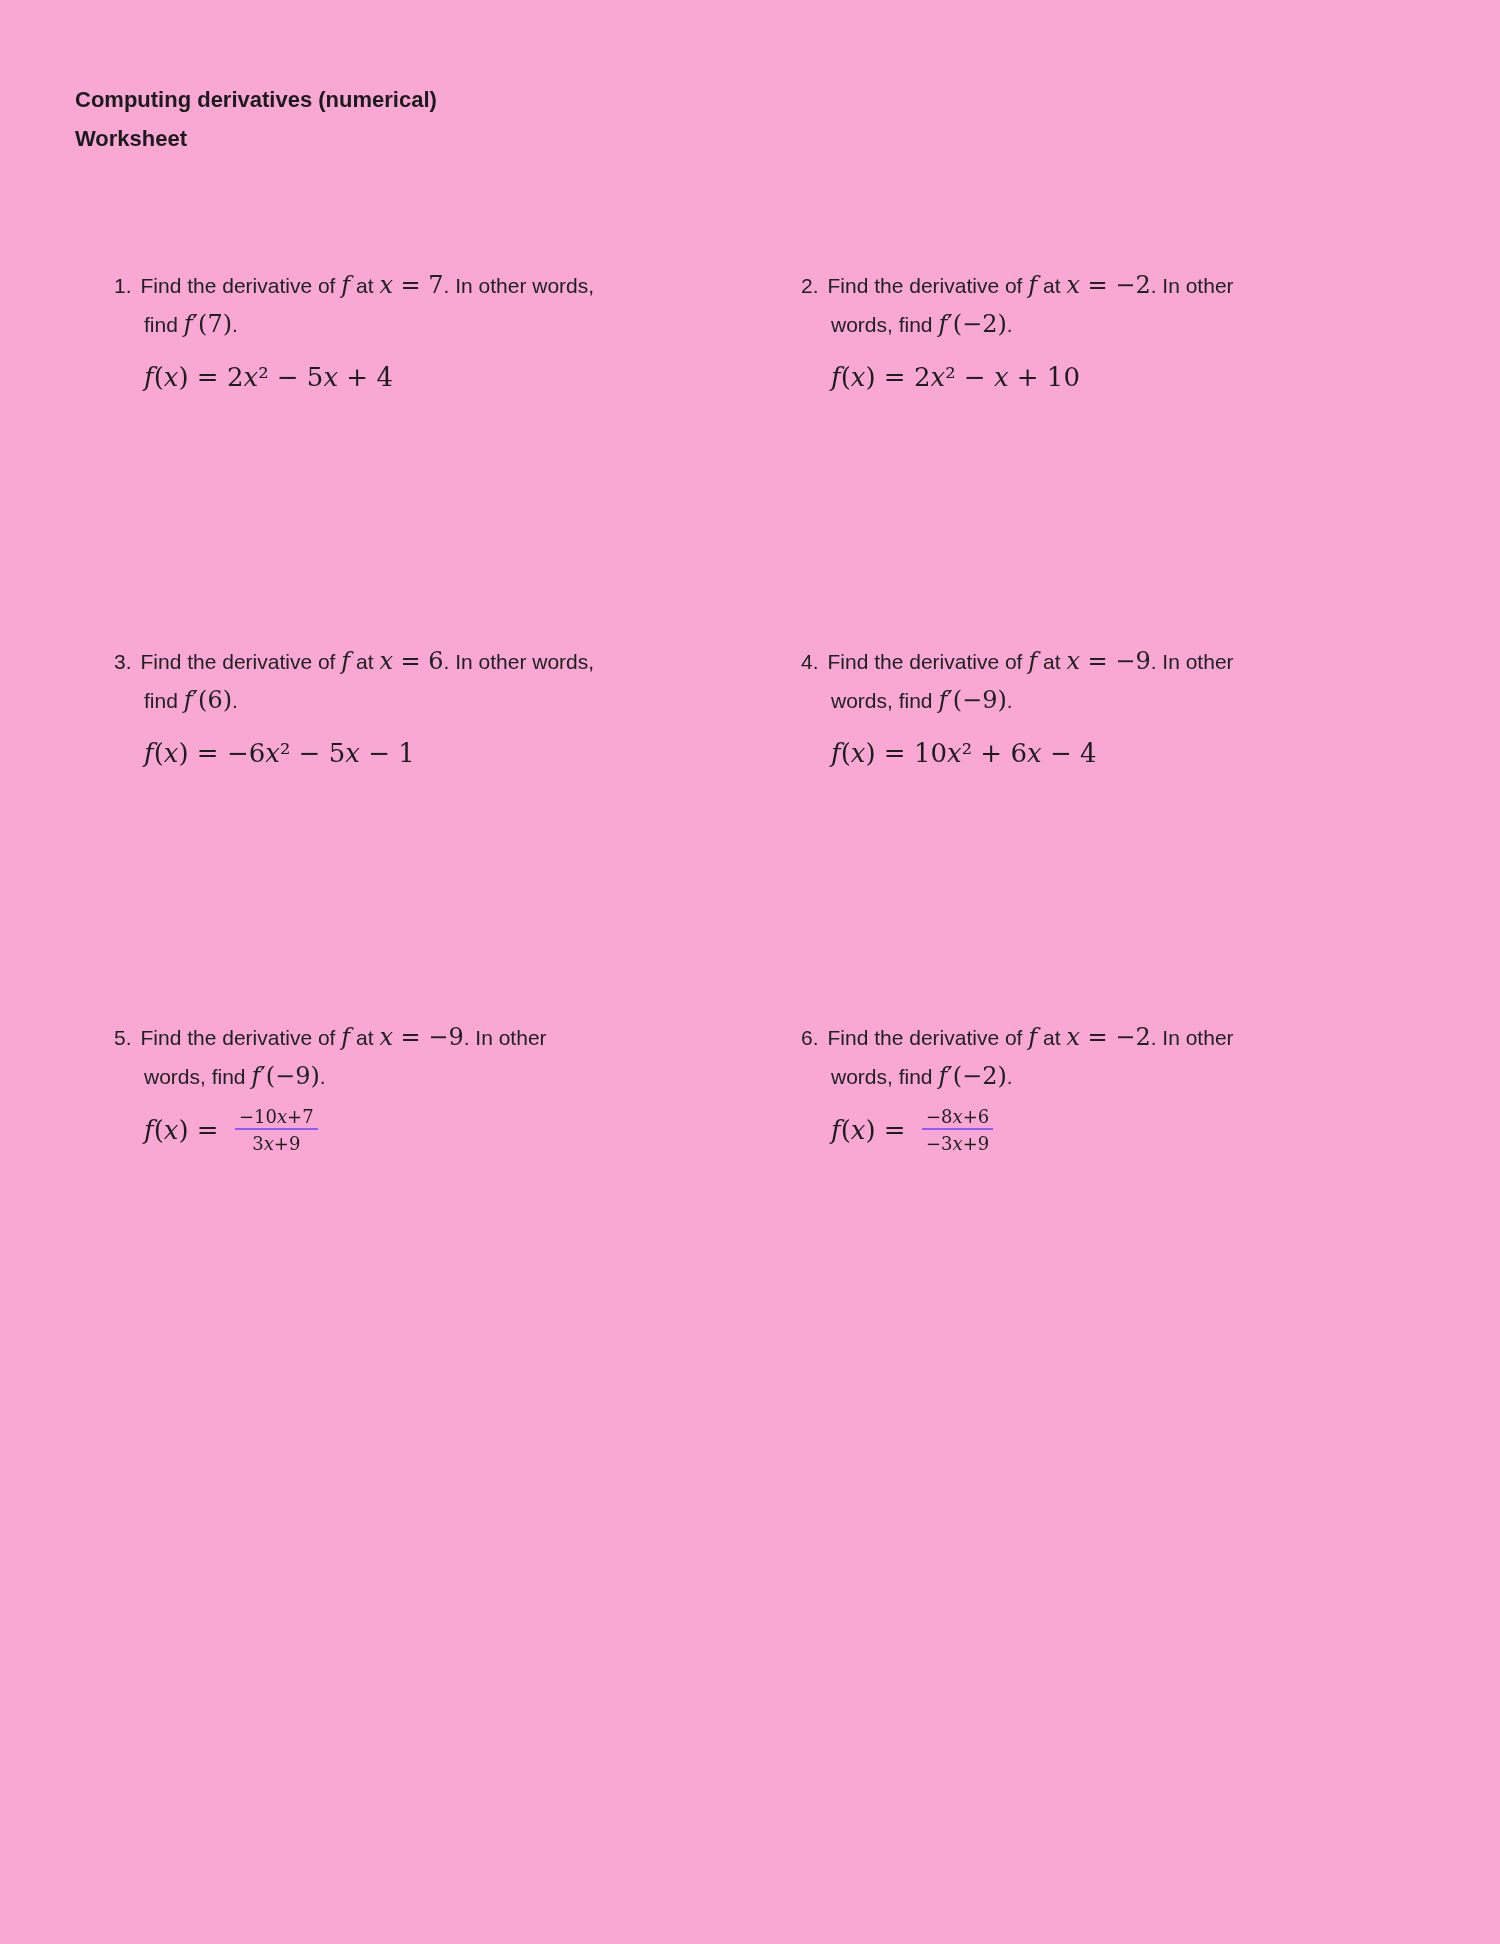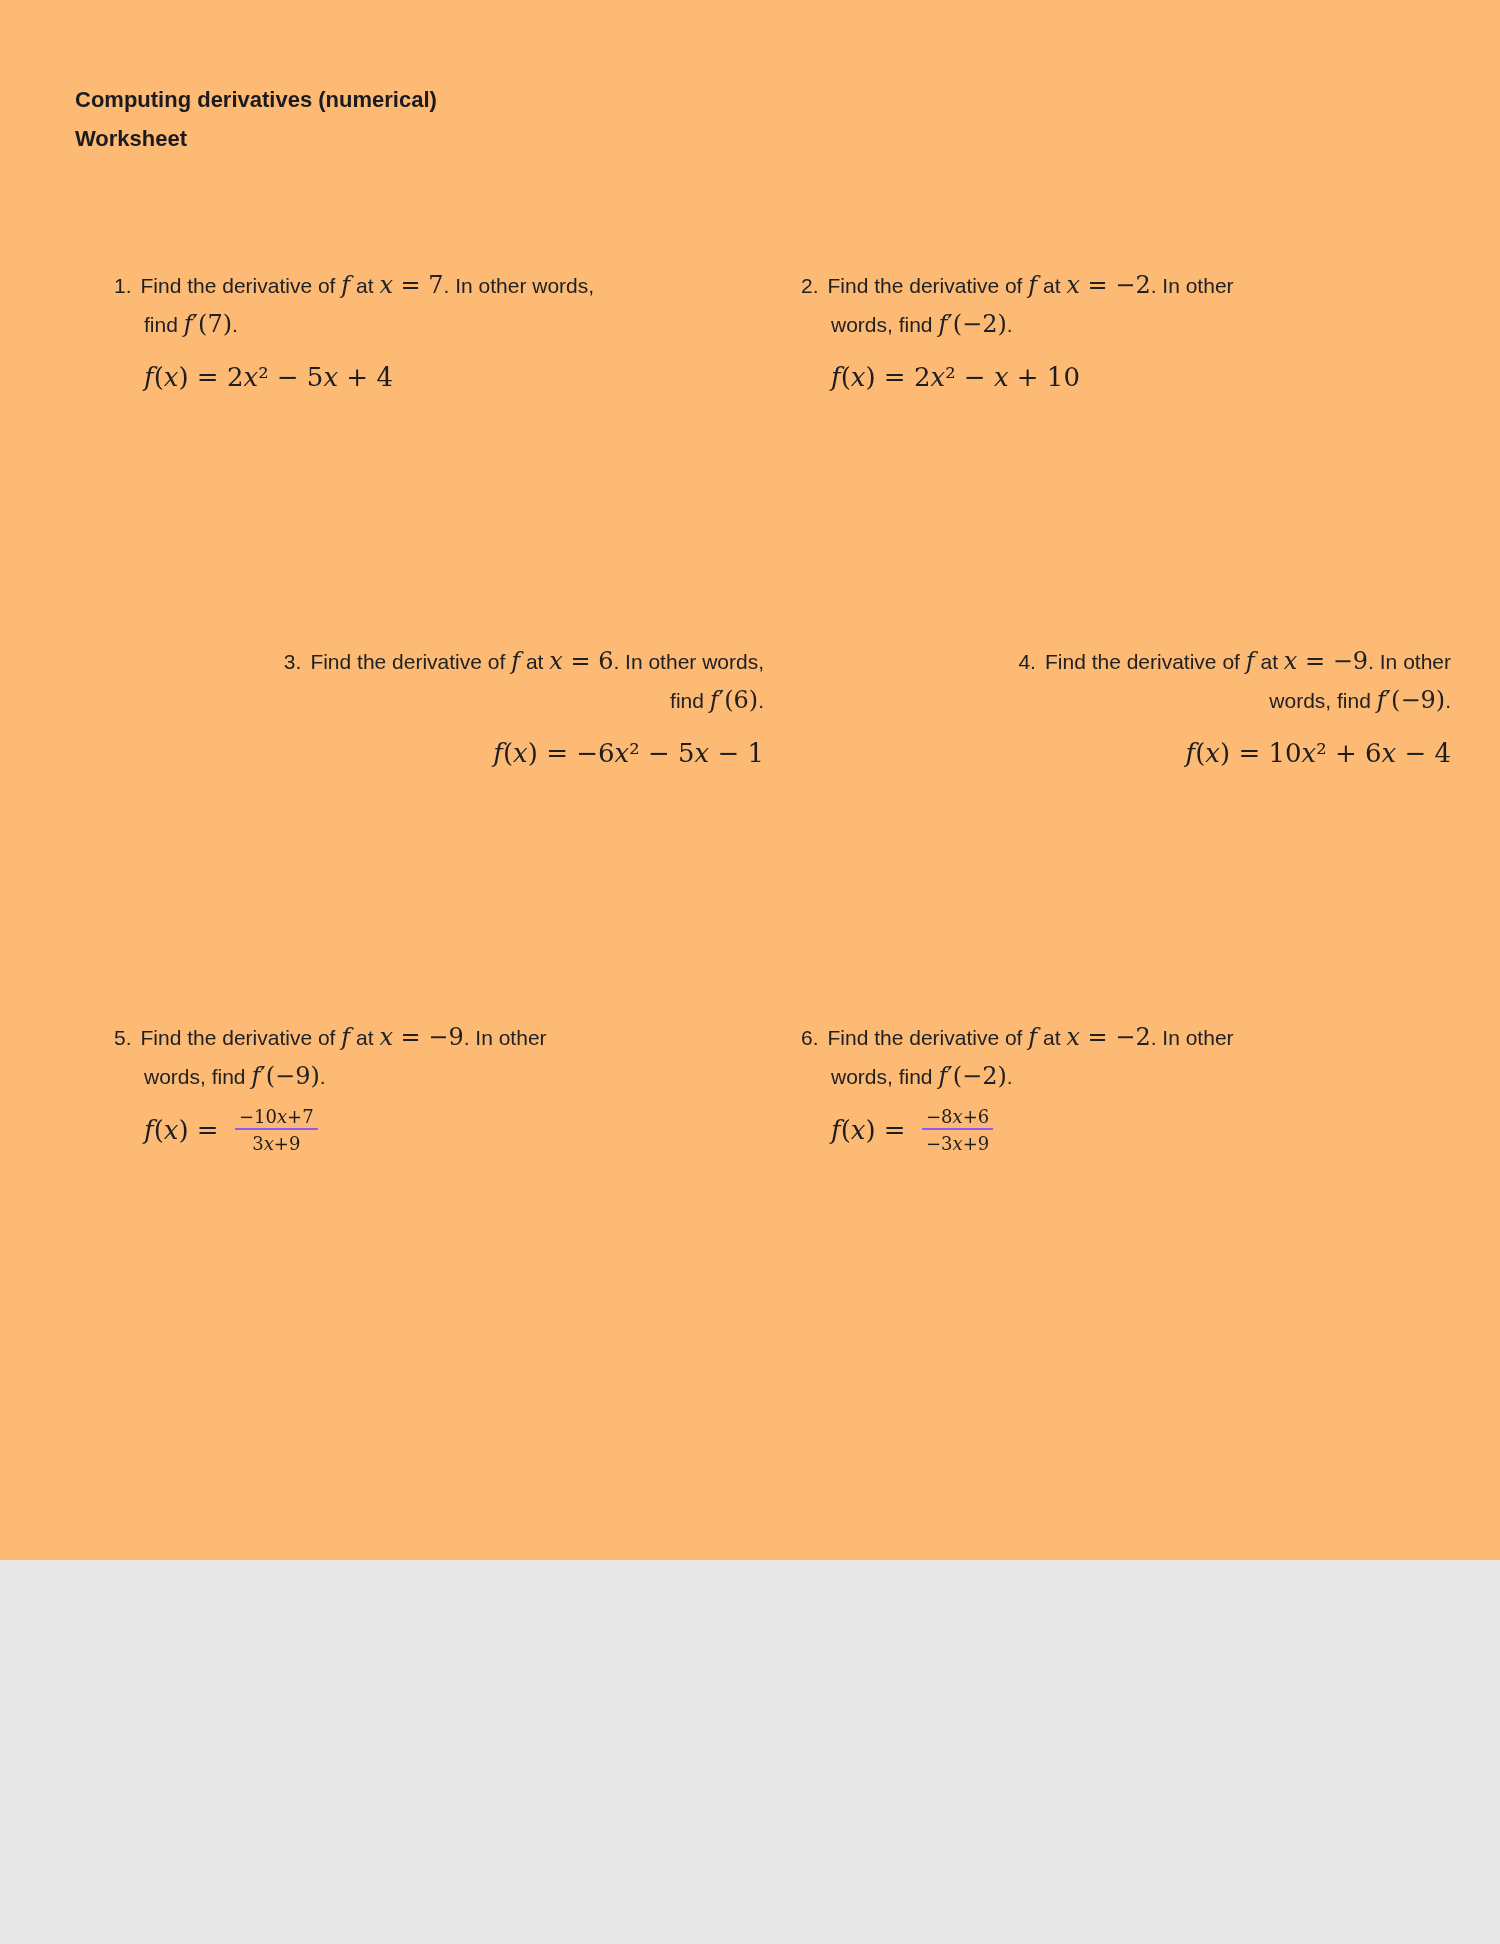--- a/index.html
+++ b/index.html
@@ -1,19 +1,19 @@
 <!DOCTYPE html>
 <html><head>
 <meta charset="utf-8">
 <style>
   html,body{margin:0;padding:0;background:#e8e8e8;}
   .page{
     position:relative;
-    width:1500px;height:1560px;
-    background:#fdba74;
+    width:1500px;height:1944px;
+    background:#f9a8d4;
     margin:0 auto;
     font-family:"Liberation Sans",sans-serif;
     color:#202124;
     overflow:hidden;
   }
   
   .title-block{
     position:absolute;left:75px;top:80px;
     font-size:22px;font-weight:bold;line-height:39px;color:#1b1b1f;
   }
@@ -25,21 +25,21 @@
   .field-label{font-size:20px;line-height:24px;color:#2a2d31;white-space:nowrap;margin-right:12px;}
   .blank{border-bottom:2px solid #1a1a1a;height:24px;}
   .blank.grow{flex:1;}
   .blank.date-w{width:226px;}
   .period-label{margin-left:16px;}
   
   .problem{position:absolute;width:650px;margin-left:36px;}
   .c1{left:78px;}
   .c2{left:765px;}
   .r1{top:266px;}
-  .r2{top:642px;text-align:right;}
+  .r2{top:642px;}
   .r3{top:1018px;}
   .stmt-line{font-size:21px;line-height:38px;color:#202124;white-space:nowrap;}
   .indent{padding-left:30px;}
   .pnum{display:inline-block;margin-right:9px;}
   .t{font-family:"Liberation Sans",sans-serif;}
   .mi{font-family:"DejaVu Serif",serif;font-style:italic;font-size:24px;}
   .mr{font-family:"DejaVu Serif",serif;font-size:24px;}
   .formula{
     padding-left:30px;margin-top:10px;
     font-size:26px;line-height:46px;white-space:nowrap;color:#1d1d20;

